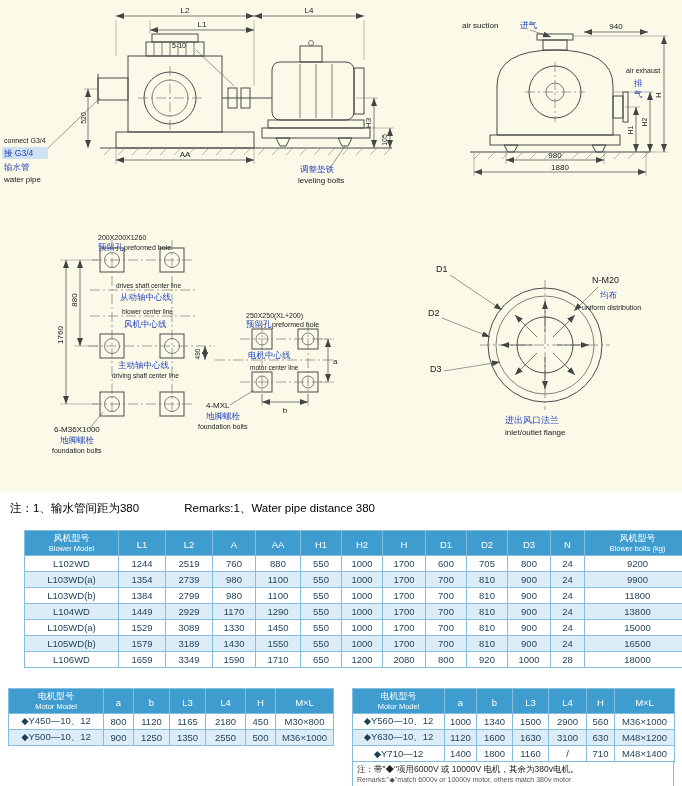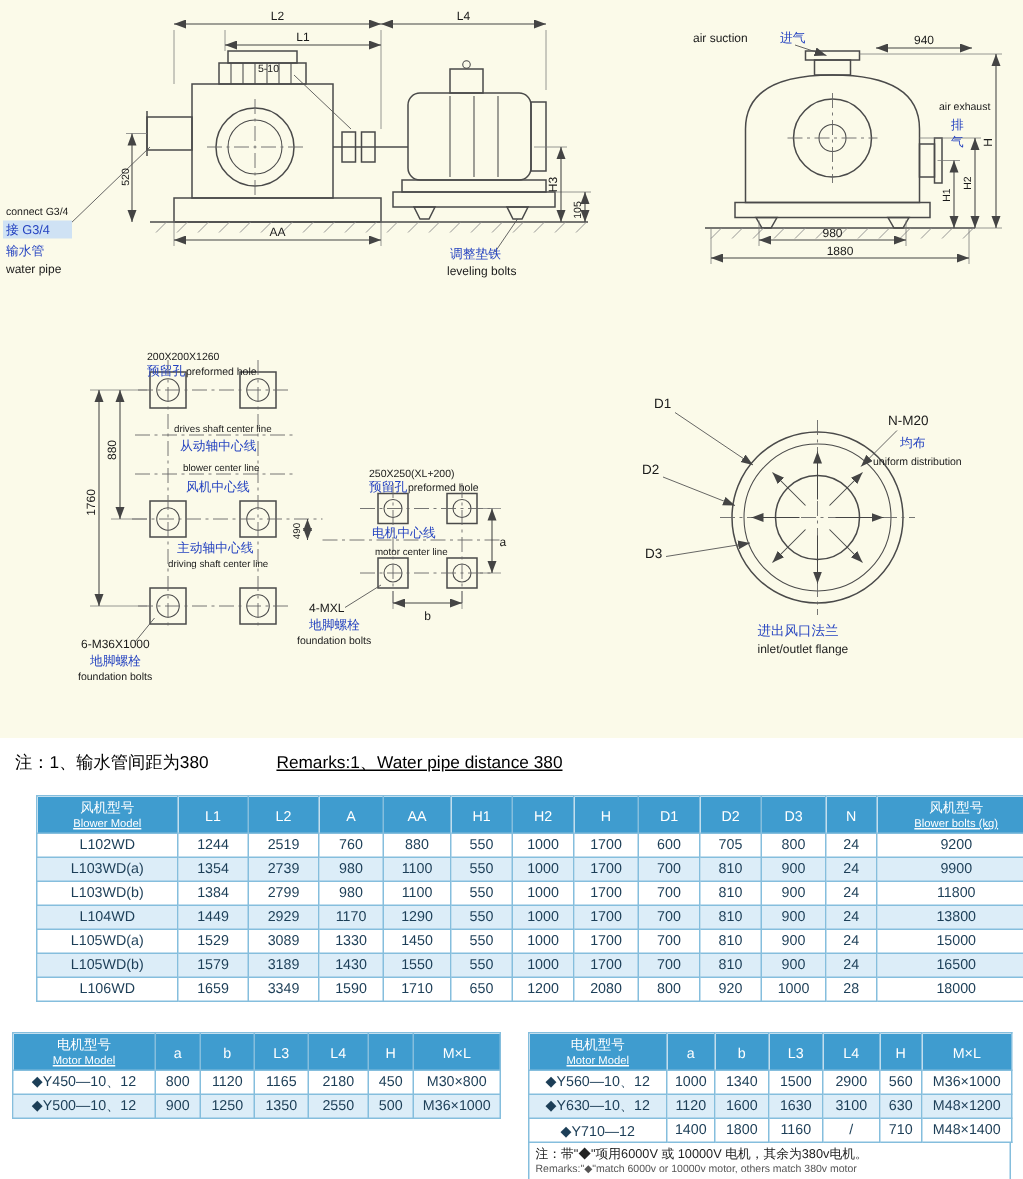--- a/index.html
+++ b/index.html
@@ -21,28 +21,28 @@
   svg .dt  { font-size:8px; fill:#1a1a1a; }
   svg .dt9 { font-size:9px; fill:#1a1a1a; }
   svg .dt7 { font-size:7px; fill:#1a1a1a; }
   svg .dt65{ font-size:6.5px; fill:#1a1a1a; }
   svg .cn  { font-size:8.5px; fill:#2543c0; }
   svg .cn9 { font-size:9px; fill:#2543c0; }
   svg .mid { text-anchor:middle; }
   svg .hl  { fill:#cfe2f4; }
 
   .note-line { position:absolute; left:10px; top:501px; font-size:11.5px; color:#000; white-space:nowrap; }
-  .note-line .gap { margin-left:42px;text-decoration:underline; }
+  .note-line .gap { margin-left:42px; }
 
   .spec { border-collapse:collapse; table-layout:fixed; }
   .spec th, .spec td { border:1px solid #85bedd; overflow:hidden; white-space:nowrap; }
   .spec td { font-size:9.5px; color:#1c3e57; text-align:center; height:16px; padding:0 1px; }
   .spec thead th { background:#3f9ccf; color:#fff; font-weight:normal; text-align:center; vertical-align:middle; padding:2px 0; }
   .spec .h-cn { font-size:9px; line-height:11px; }
-  .spec .h-en { font-size:7.5px; line-height:9px;text-decoration:underline; }
+  .spec .h-en { font-size:7.5px; line-height:9px; }
   .spec .h-one { font-size:9.5px; }
   .spec tbody tr:nth-child(odd) td  { background:#ffffff; }
   .spec tbody tr:nth-child(even) td { background:#dcedf8; }
 
   #main-table  { position:absolute; left:24px;  top:530px; width:666px; }
   #motor-left  { position:absolute; left:8px;  top:688px; width:325px; }
   #motor-right-wrap { position:absolute; left:352px; top:688px; width:322px; }
   #motor-right { width:322px; }
   .note-box { border:1px solid #85bedd; border-top:none; background:#fff; padding:2px 4px 2px; }
   .note-box .n1 { font-size:8.5px; color:#222; line-height:11px; white-space:nowrap; }

